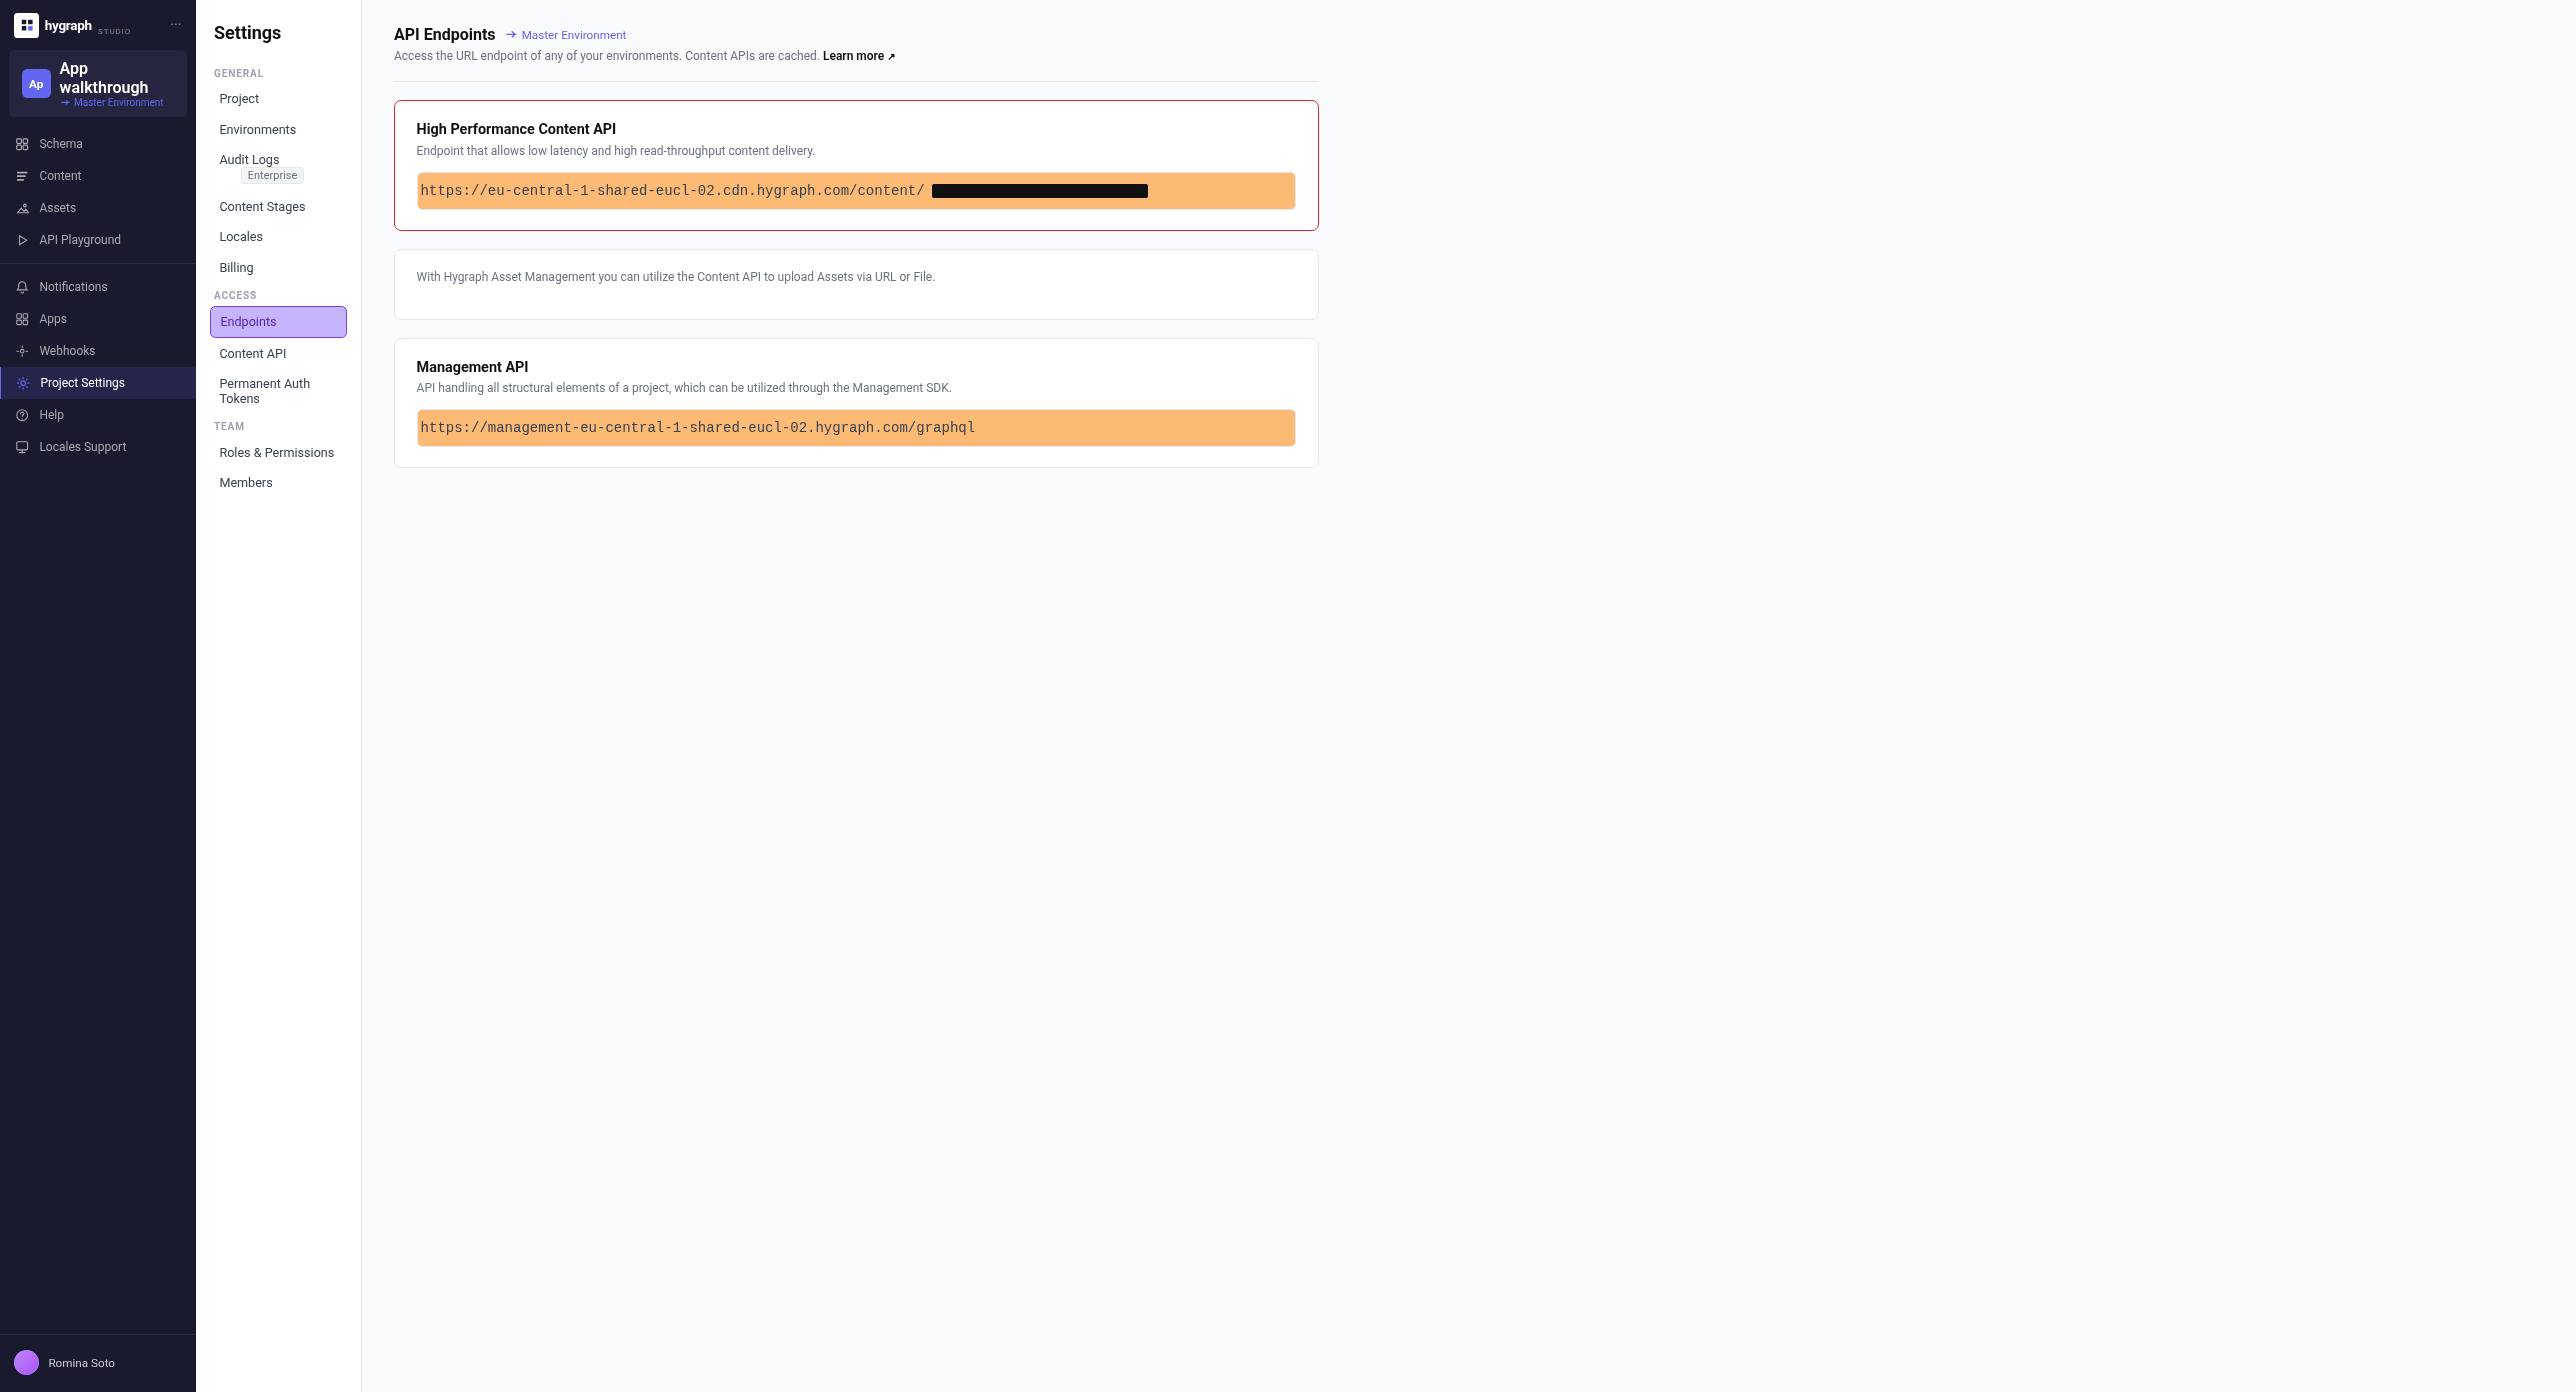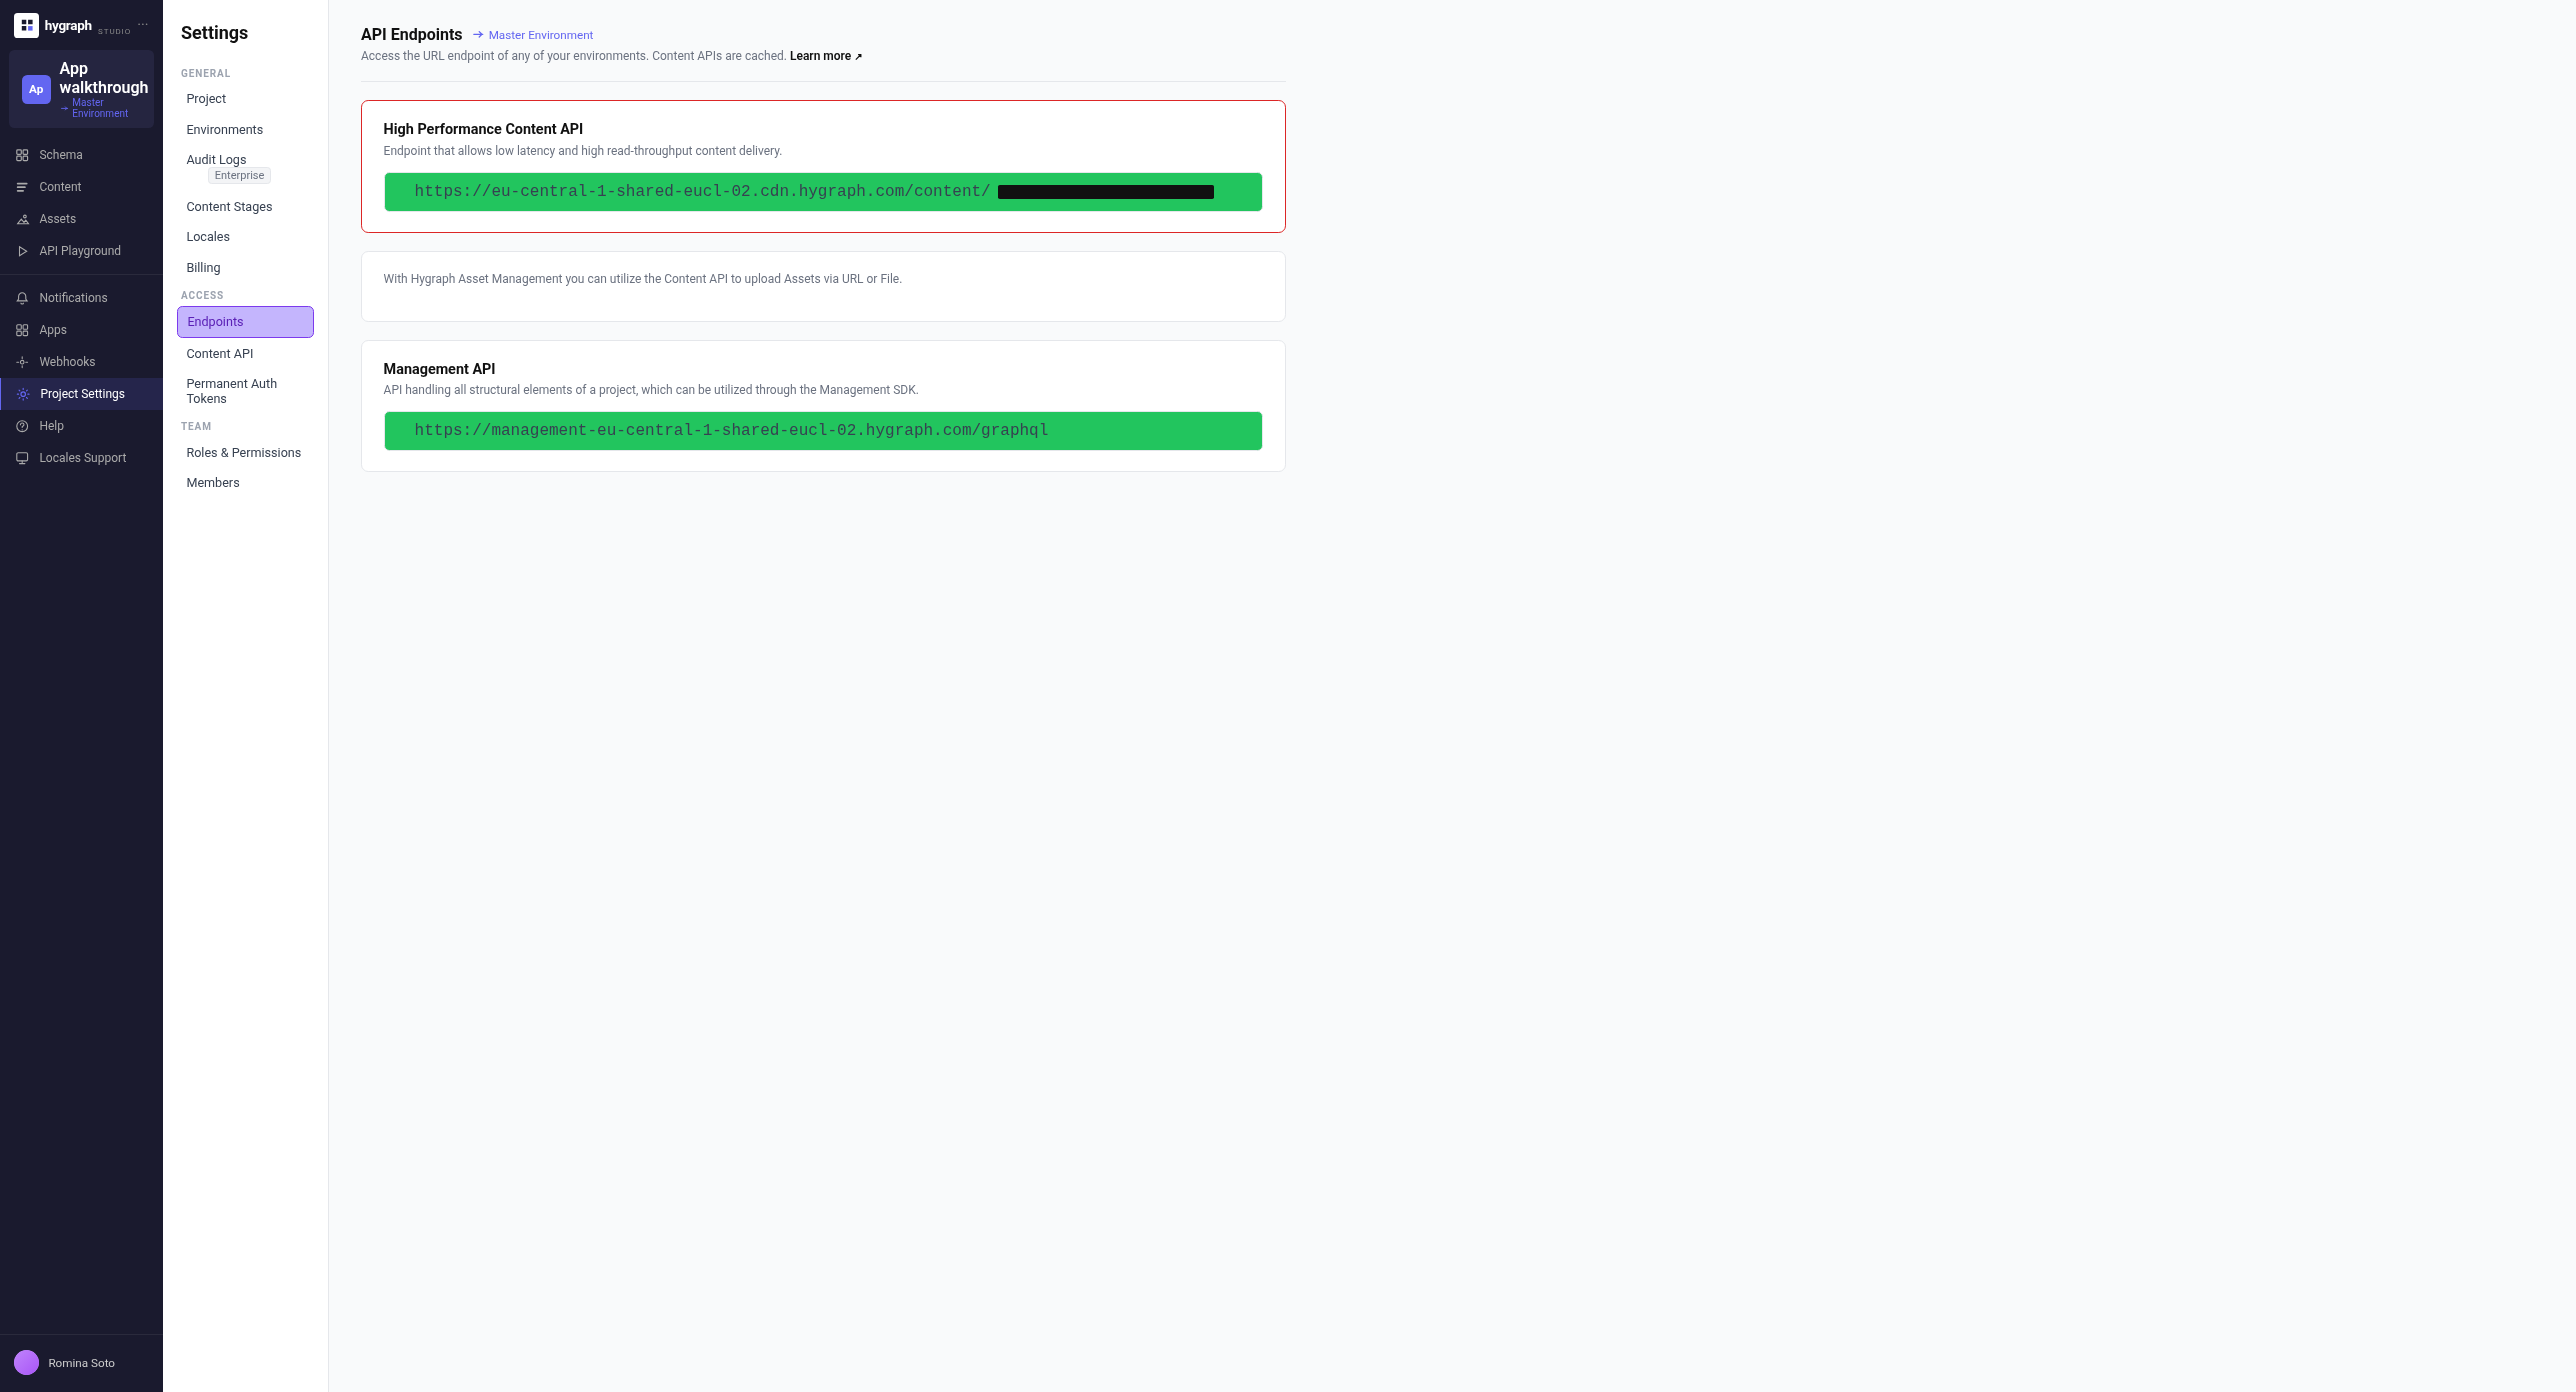--- a/index.html
+++ b/index.html
@@ -1,20 +1,20 @@
 <!DOCTYPE html>
 <html style="font-size:14.4px"><head>
   <meta charset="utf-8">
   <style>
     * { box-sizing: border-box; margin: 0; padding: 0; }
     body { font-family: -apple-system, BlinkMacSystemFont, 'Segoe UI', Roboto, sans-serif; background: #fff; display: flex; height: 100vh; overflow: hidden; font-size: 12.6px; }
 
     
     .sidebar {
-      width: 163px;
+      width: 196px;
       background: #1a1a2e;
       color: #fff;
       display: flex;
       flex-direction: column;
       flex-shrink: 0;
       height: 100vh;
       overflow-y: auto;
     }
 
     .sidebar-logo {
@@ -289,26 +289,26 @@
       margin-bottom: 5.4px;
     }
 
     .api-card-desc {
       font-size: 12px;
       color: #6b7280;
       margin-bottom: 14.4px;
     }
 
     .endpoint-box {
-      background: #22c55e;
+      background: #fdba74;
       border: 0.9px solid #e5e7eb;
       border-radius: 5.4px;
-      padding: 10px 30px;
+      padding: 10px 3px;
       font-family: 'Menlo', 'Monaco', 'Courier New', monospace;
-      font-size: 16px;
+      font-size: 14px;
       color: #374151;
       display: flex;
       align-items: center;
       gap: 7.2px;
       overflow: hidden;
     }
 
     .endpoint-redacted {
       display: inline-block;
       background: #111;

